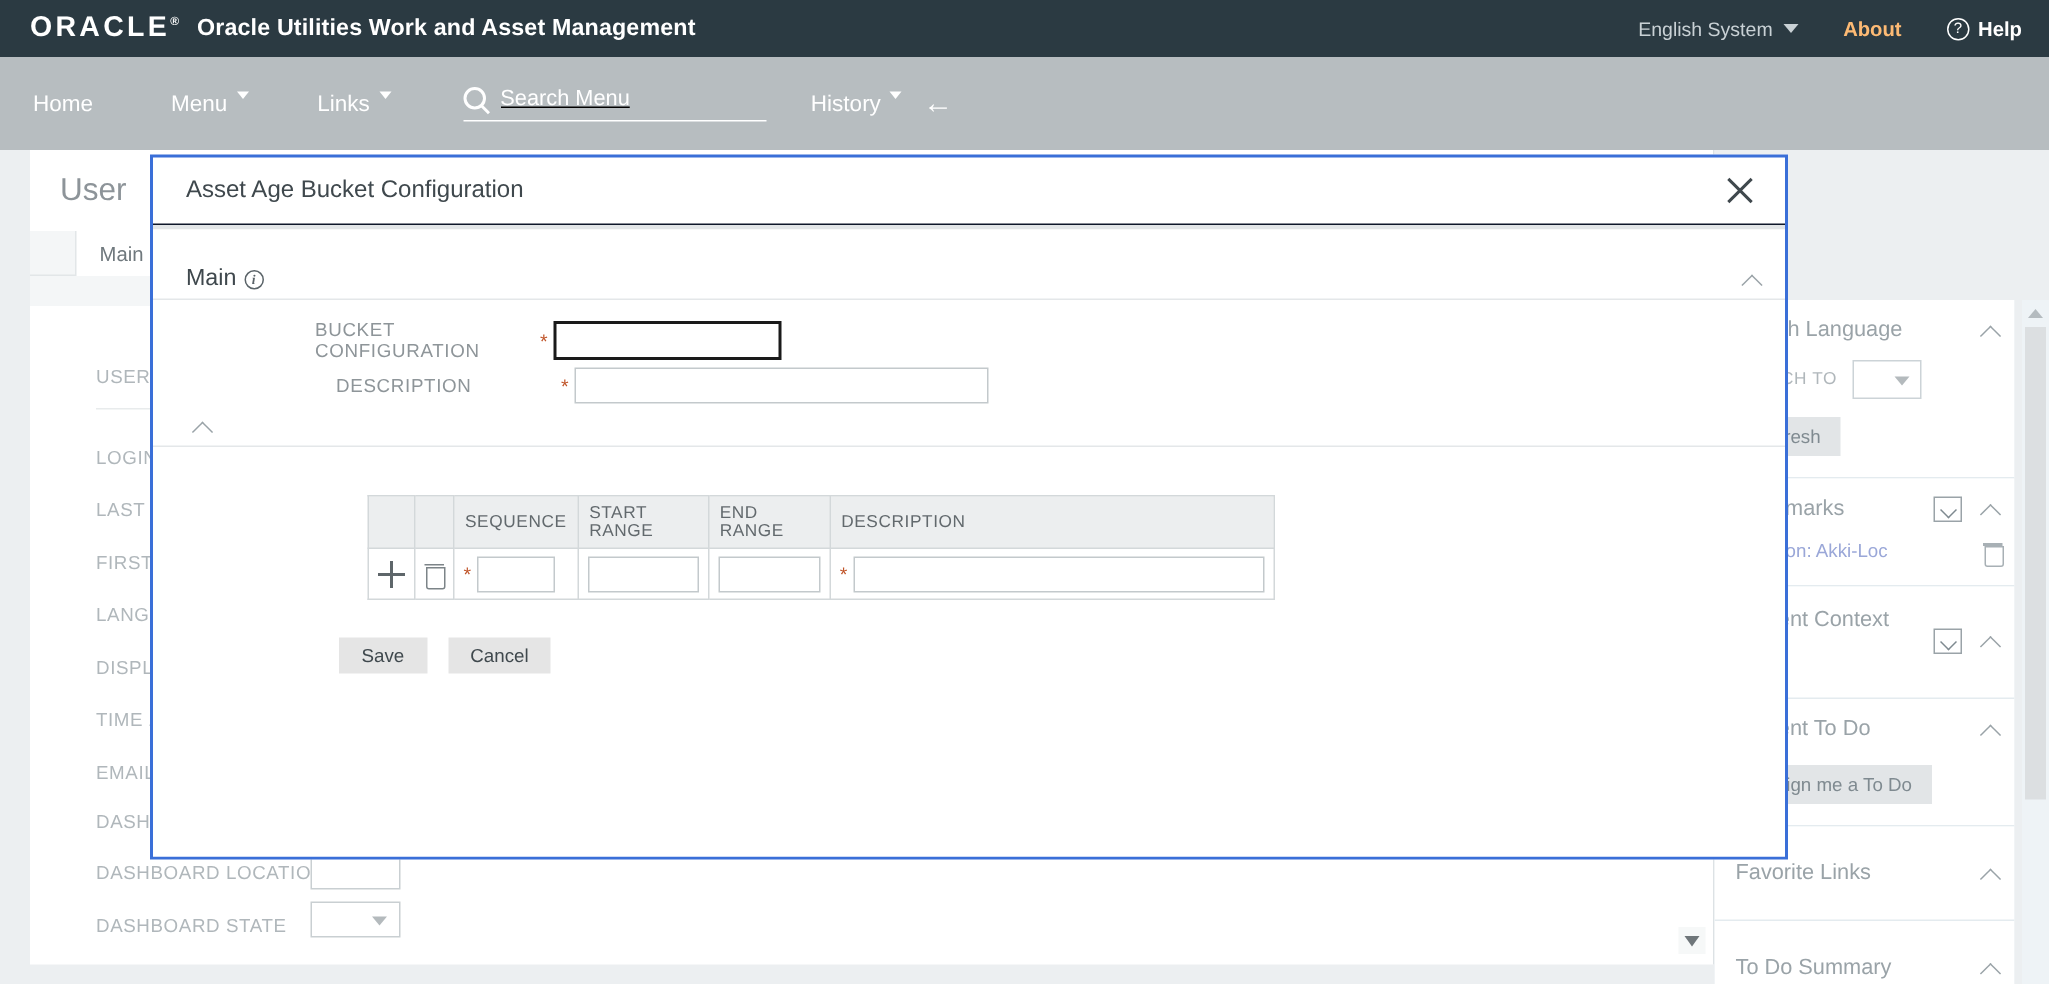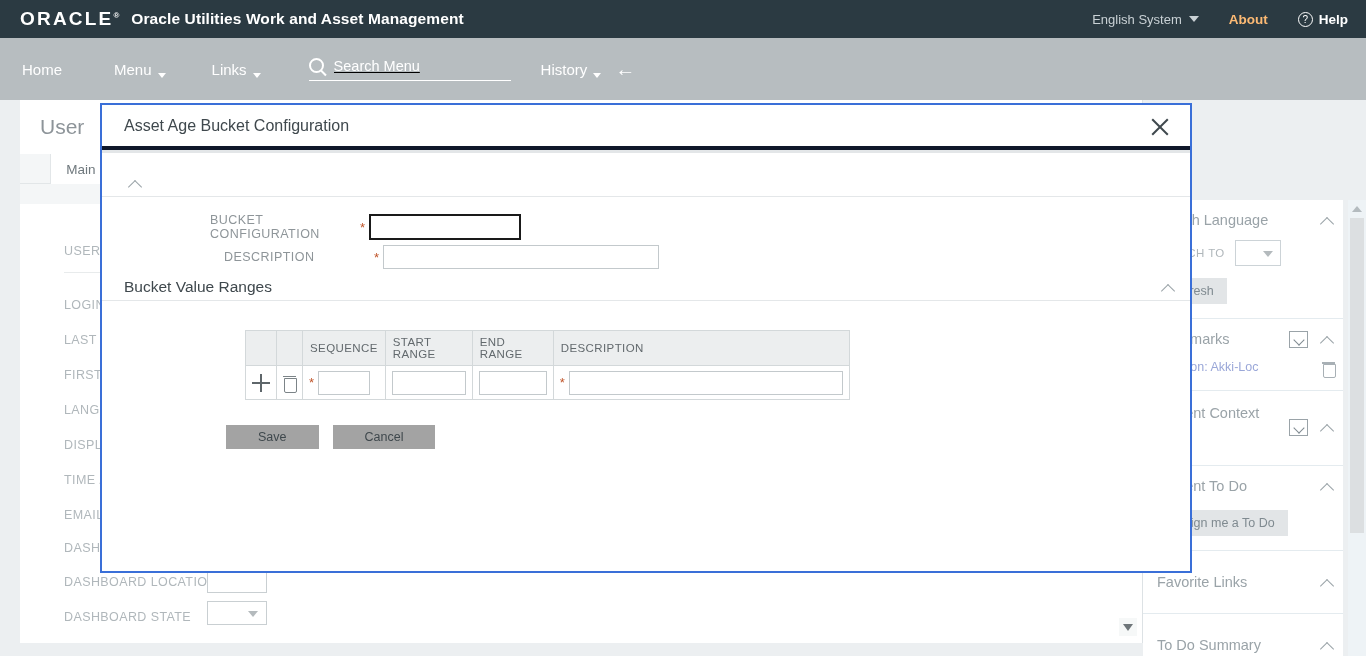--- a/index.html
+++ b/index.html
@@ -65,21 +65,21 @@
 
   
   .menubar {
     position: absolute; top: 38px; left: 0;
     width: 1366px; height: 62px;
     background: #b7bdc0;
     display: flex; align-items: center;
   }
   .menu-item {
     color: #ffffff; font-size: 15px;
-    display: flex; align-items: flex-end; cursor: pointer;
+    display: flex; align-items: flex-start; cursor: pointer;
   }
   .menu-item .caret-dn {
     border-top-color: #ffffff; border-left-width: 4px; border-right-width: 4px;
     border-top-width: 5px; margin-left: 6px;
   }
   .mi-home { margin-left: 22px; }
   .mi-menu { margin-left: 52px; }
   .mi-admin { margin-left: 46px; }
   .search-wrap {
     margin-left: 48px; display: flex; align-items: center;
@@ -274,21 +274,21 @@
   
   .modal {
     position: absolute; left: 100px; top: 103px;
     width: 1092px; height: 470px;
     background: #ffffff;
     border: 2px solid #3a6fd8;
     z-index: 50;
   }
   .modal-head {
     position: relative; height: 45px;
-    border-bottom: 4px solid #0f172a;
+    border-bottom: 1px solid #0f172a;
     display: flex; align-items: center;
   }
   .modal-title {
     margin-left: 22px; font-size: 16px; color: #3f484d; font-weight: normal;
   }
   .modal-close {
     position: absolute; right: 18px; top: 10px;
     width: 24px; height: 24px; cursor: pointer;
   }
   .modal-close::before, .modal-close::after {
@@ -377,22 +377,22 @@
     height: 24px; border: 1px solid #c3c9cc; background: #fff; outline: none;
     padding: 0 4px; font-family: "Liberation Sans", sans-serif; font-size: 13px;
   }
   .ci-seq { width: 52px; }
   .ci-rng { width: 74px; }
   .ci-end { width: 68px; }
   .ci-desc { width: 274px; }
 
   .modal-btns { position: absolute; left: 124px; top: 272px; display: flex; }
   .mbtn {
-    background: #a3a3a3; border: none; color: #3f484d;
-    font-size: 12.5px; padding: 0 32px; height: 24px;
+    background: #e5e5e5; border: none; color: #3f484d;
+    font-size: 12.5px; padding: 0 15px; height: 24px;
     cursor: pointer; font-family: "Liberation Sans", sans-serif; text-align: right;
   }
   .mbtn + .mbtn { margin-left: 14px; }
 </style>
 </head>
 <body>
 
 <div class="brandbar">
   <div class="oracle-logo">
     <span>ORACLE</span><span class="reg">®</span>
@@ -550,37 +550,39 @@
 
   <div class="modal-head">
     <div class="modal-title">Asset Age Bucket Configuration</div>
     <div class="modal-close"></div>
   </div>
   <div class="modal-sep"></div>
 
   <div class="modal-body">
 
     <div class="sec-head" style="position:absolute; left:0; top:24px; width:1088px;">
+      <div class="sec-title">
+        <span>Main</span><span class="info-ico">i</span>
+      </div>
       <div class="chev-up" style="margin-bottom:2px;"></div>
     </div>
 
     <div class="fld-row" style="left:108px; top:60px;">
       <div class="fld-label">BUCKET CONFIGURATION</div>
       <span class="req-star">*</span>
       <input class="inp-focus" type="text" autofocus="" style="">
     </div>
 
     <div class="fld-row" style="left:122px; top:92px;">
       <div class="fld-label">DESCRIPTION</div>
       <span class="req-star">*</span>
       <input class="inp-plain" type="text" style="">
     </div>
 
     <div class="sec-head" style="position:absolute; left:0; top:125px; width:1088px;">
-      <div class="sec-title">Bucket Value Ranges</div>
       <div class="chev-up" style="margin-bottom:2px;"></div>
     </div>
 
     <table class="grid">
       <thead>
         <tr>
           <th class="th-blank"></th>
           <th class="th-blank"></th>
           <th class="th-seq">SEQUENCE</th>
           <th class="th-start">START RANGE</th>

